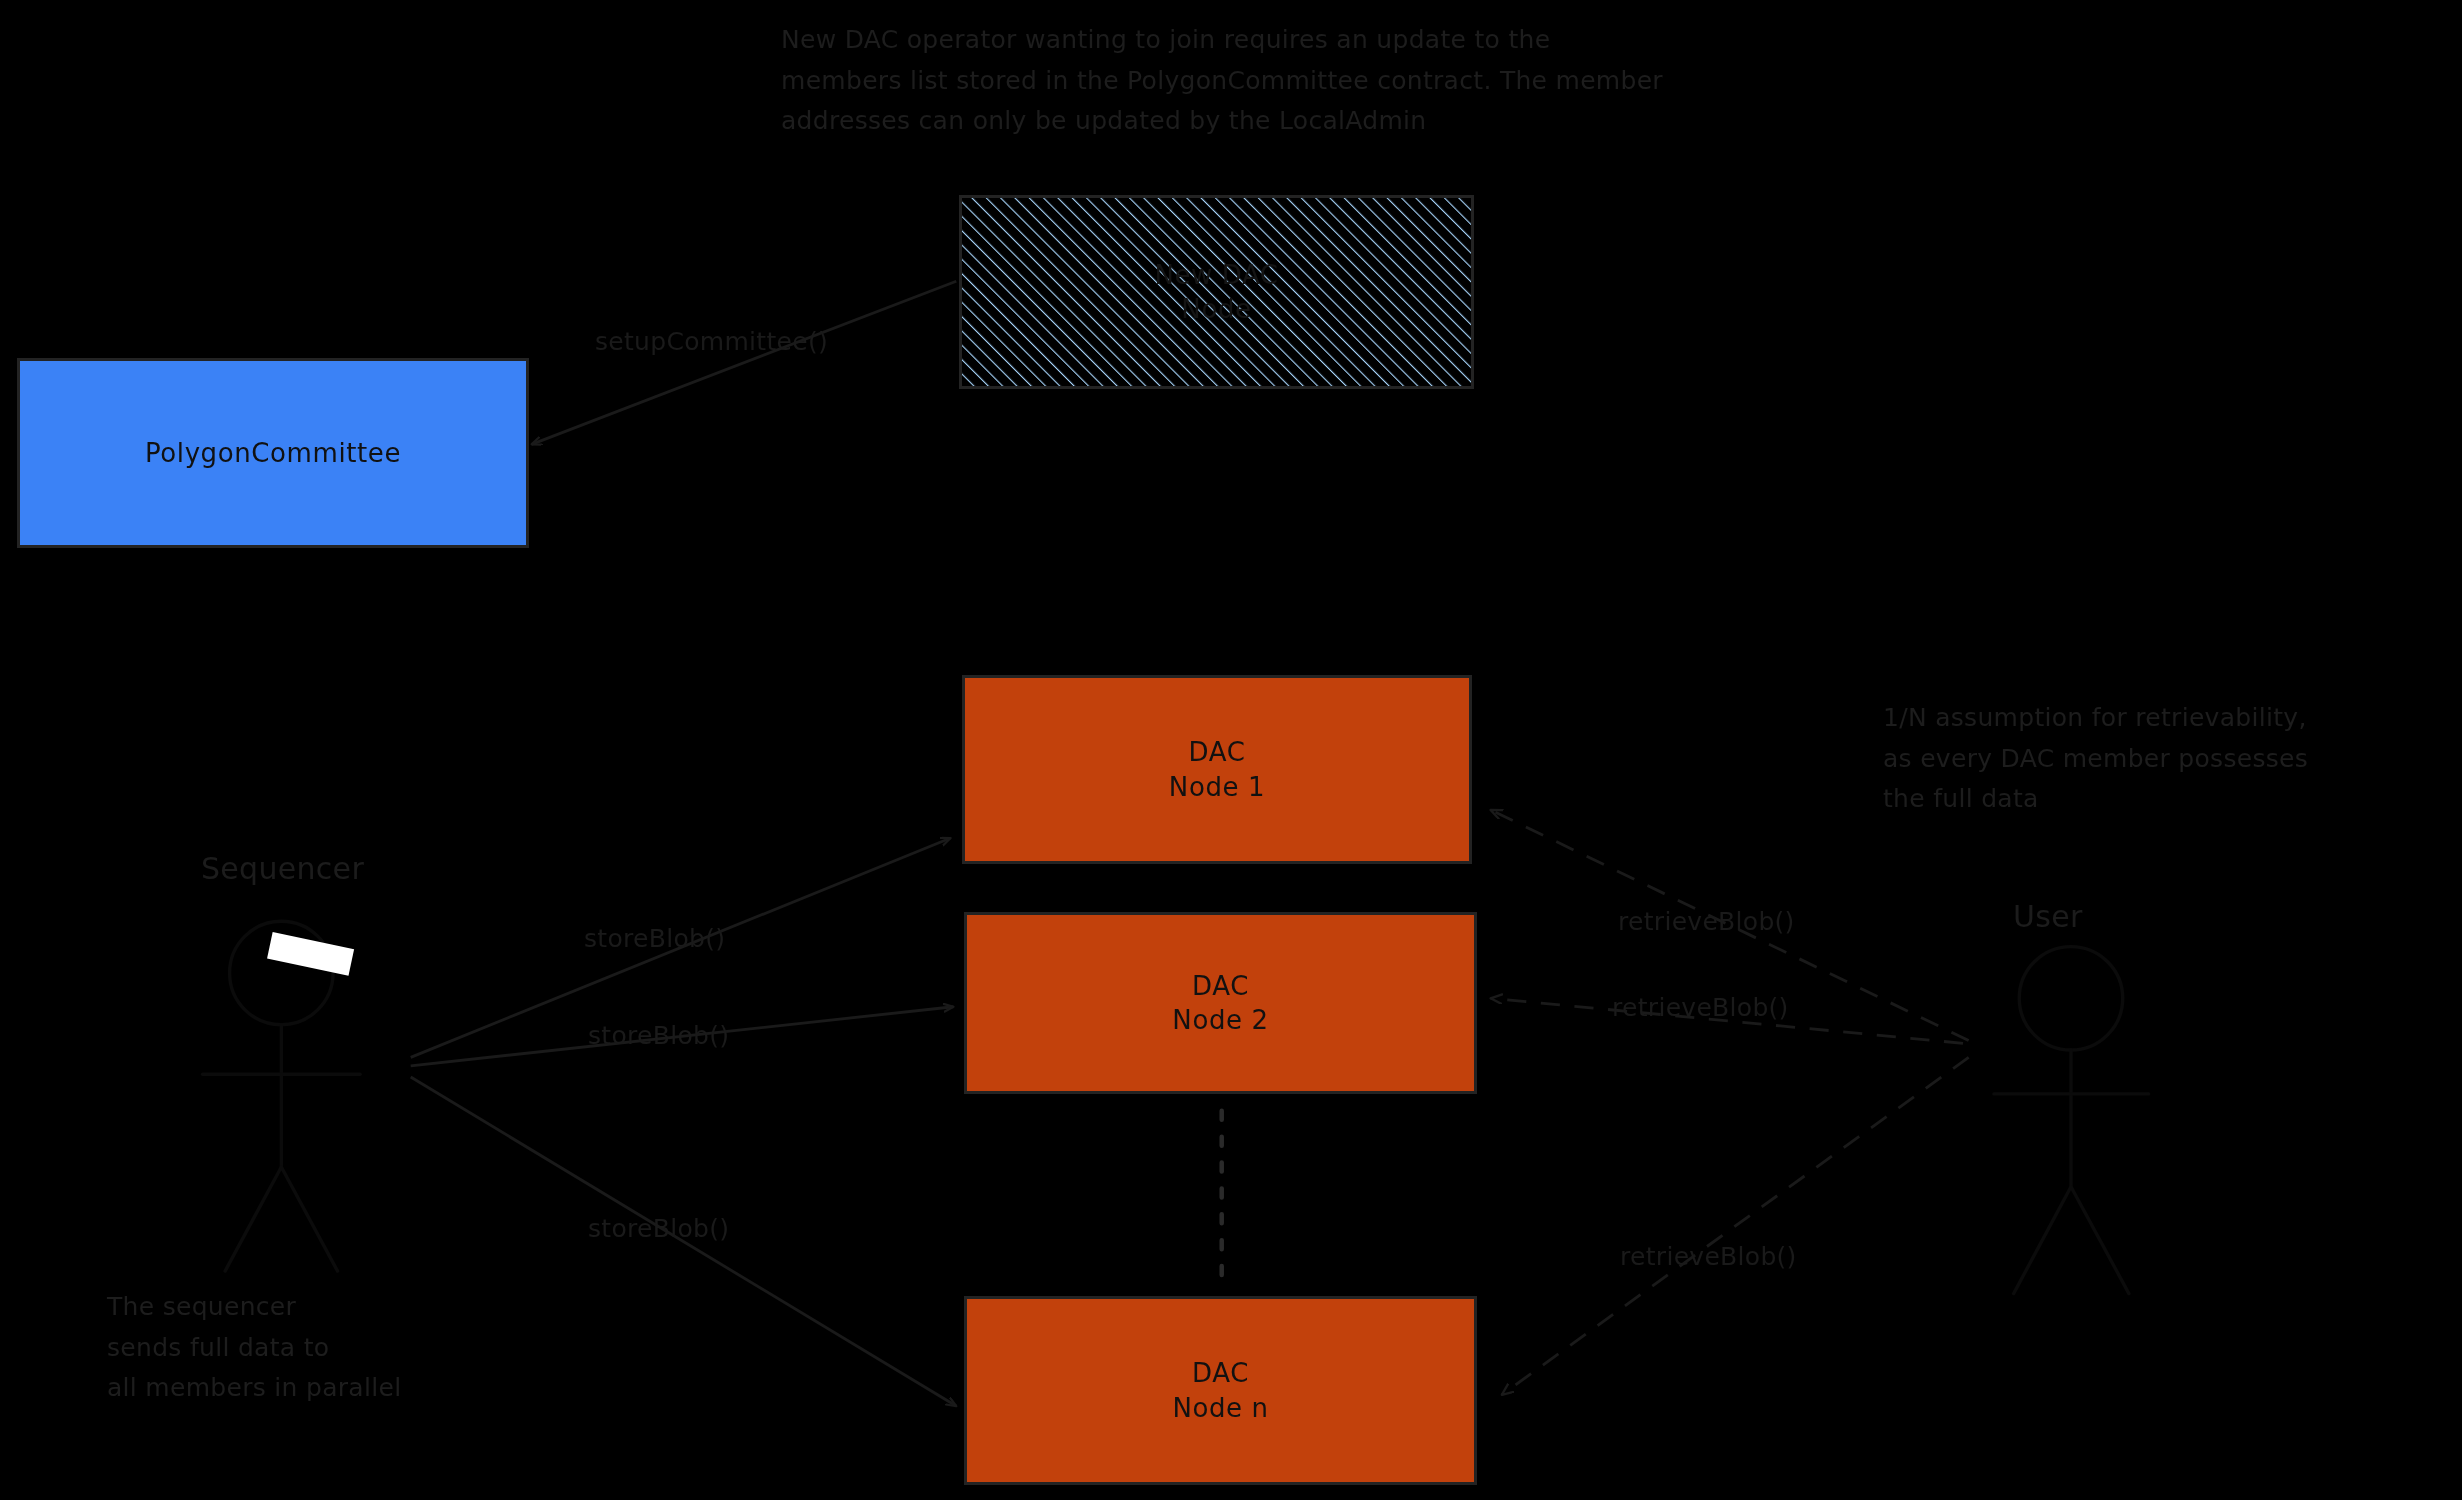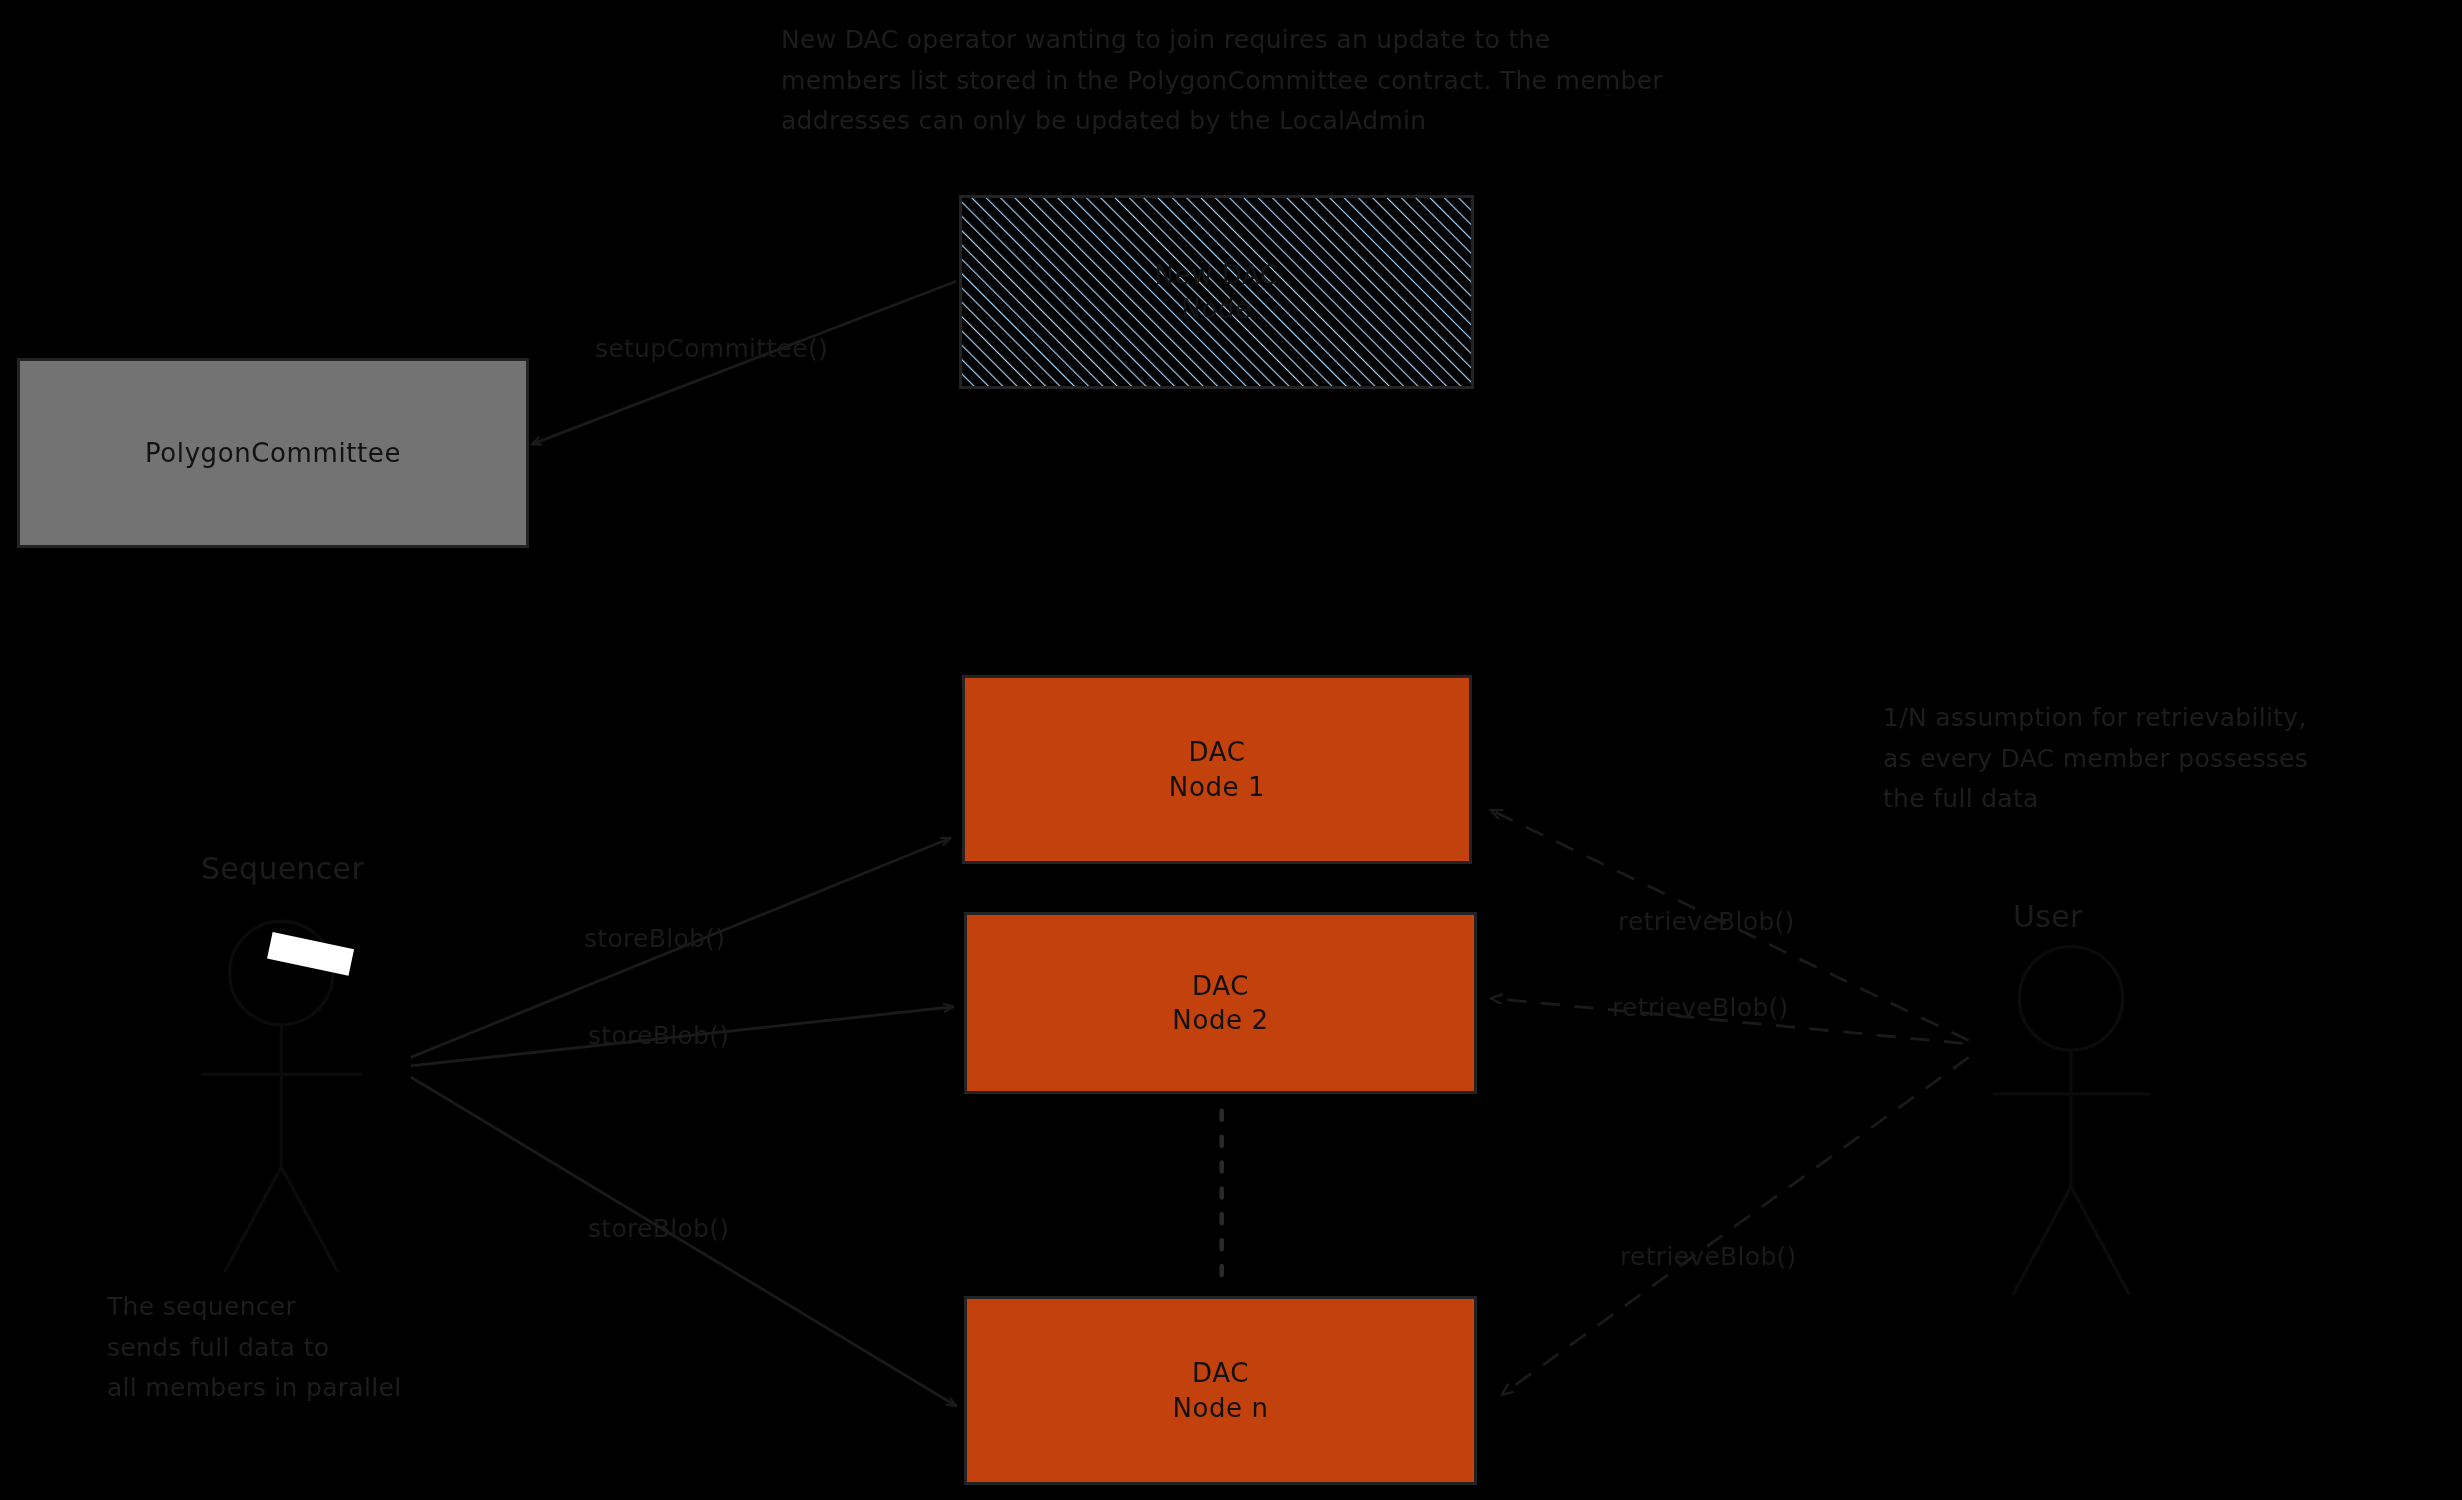--- a/index.html
+++ b/index.html
@@ -6,21 +6,21 @@
   #stage{position:relative;width:2462px;height:1500px;background:#000;overflow:hidden;
          font-family:"DejaVu Sans",sans-serif;}
   svg.layer{position:absolute;left:0;top:0;width:2462px;height:1500px;overflow:visible;}
   .box{position:absolute;border:3.4px solid #232323;box-sizing:border-box;
        display:flex;align-items:center;justify-content:center;text-align:center;}
   .box-label{color:#111;font-size:26px;line-height:1.32;white-space:pre-line;letter-spacing:0.6px;}
   .hatch-label{color:#141414;font-size:26px;line-height:1.32;white-space:pre-line;letter-spacing:0.6px;}
   .note{position:absolute;color:#1d1d1d;font-size:25px;line-height:1.62;white-space:pre-line;letter-spacing:0.3px;}
   .edge-label{position:absolute;color:#1a1a1a;font-size:25px;letter-spacing:0.3px;white-space:nowrap;}
   .actor-label{position:absolute;color:#1c1c1c;font-size:30px;letter-spacing:0.3px;white-space:nowrap;}
-  #poly-box{background:#737373;text-align:right;}
+  #poly-box{background:#3b82f6;text-align:right;}
   .dac-box{background:#c2410c;}
   #hatch-box{background:transparent;}
 </style>
 </head>
 <body>
 
 <div id="stage">
 
   <svg class="layer" viewBox="0 0 4377 2667">
     <defs>
@@ -98,21 +98,21 @@
 
   <div class="box dac-box" style="left:964px;top:1296px;width:513px;height:189px;">
     <span class="box-label">DAC
 Node n</span>
   </div>
 
   <div class="actor-label" style="left:201px;top:851px;">Sequencer</div>
 
   <div class="actor-label" style="left:2013px;top:899px;">User</div>
 
-  <div class="edge-label" style="left:595px;top:334px;">setupCommittee()</div>
+  <div class="edge-label" style="left:595px;top:327px;">setupCommittee()</div>
 
   <div class="edge-label" style="left:584px;top:924px;">storeBlob()</div>
 
   <div class="edge-label" style="left:588px;top:1021px;">storeBlob()</div>
 
   <div class="edge-label" style="left:588px;top:1214px;">storeBlob()</div>
 
   <div class="edge-label" style="left:1618px;top:907px;">retrieveBlob()</div>
 
   <div class="edge-label" style="left:1612px;top:993px;">retrieveBlob()</div>

